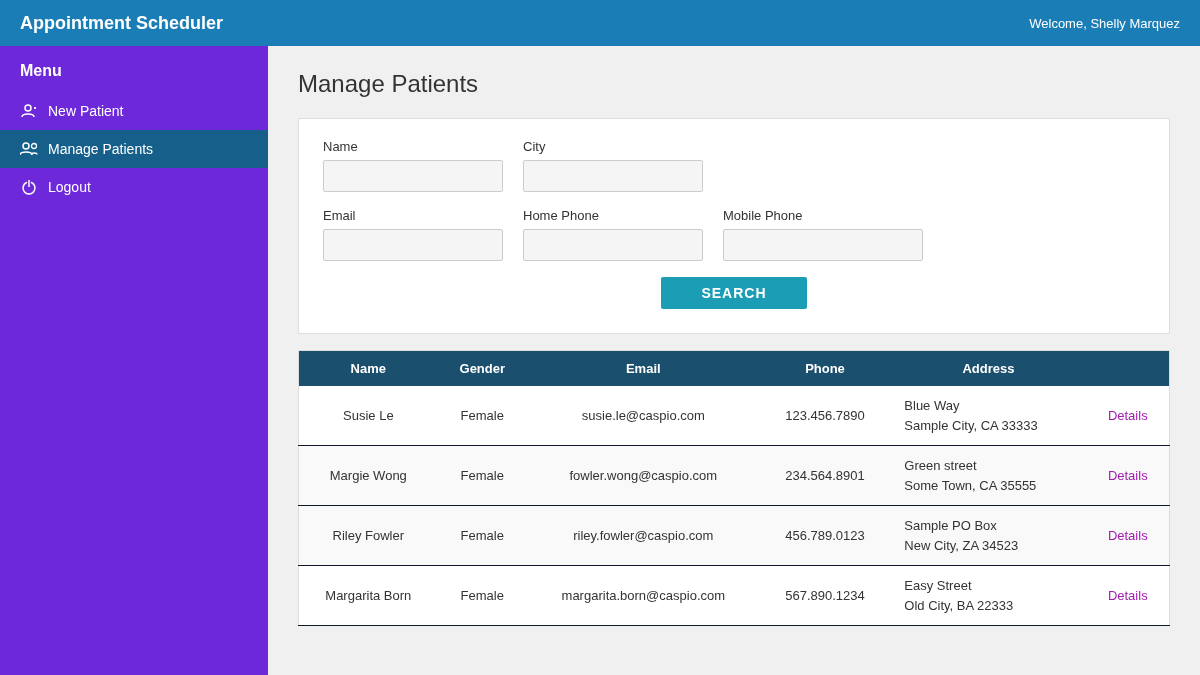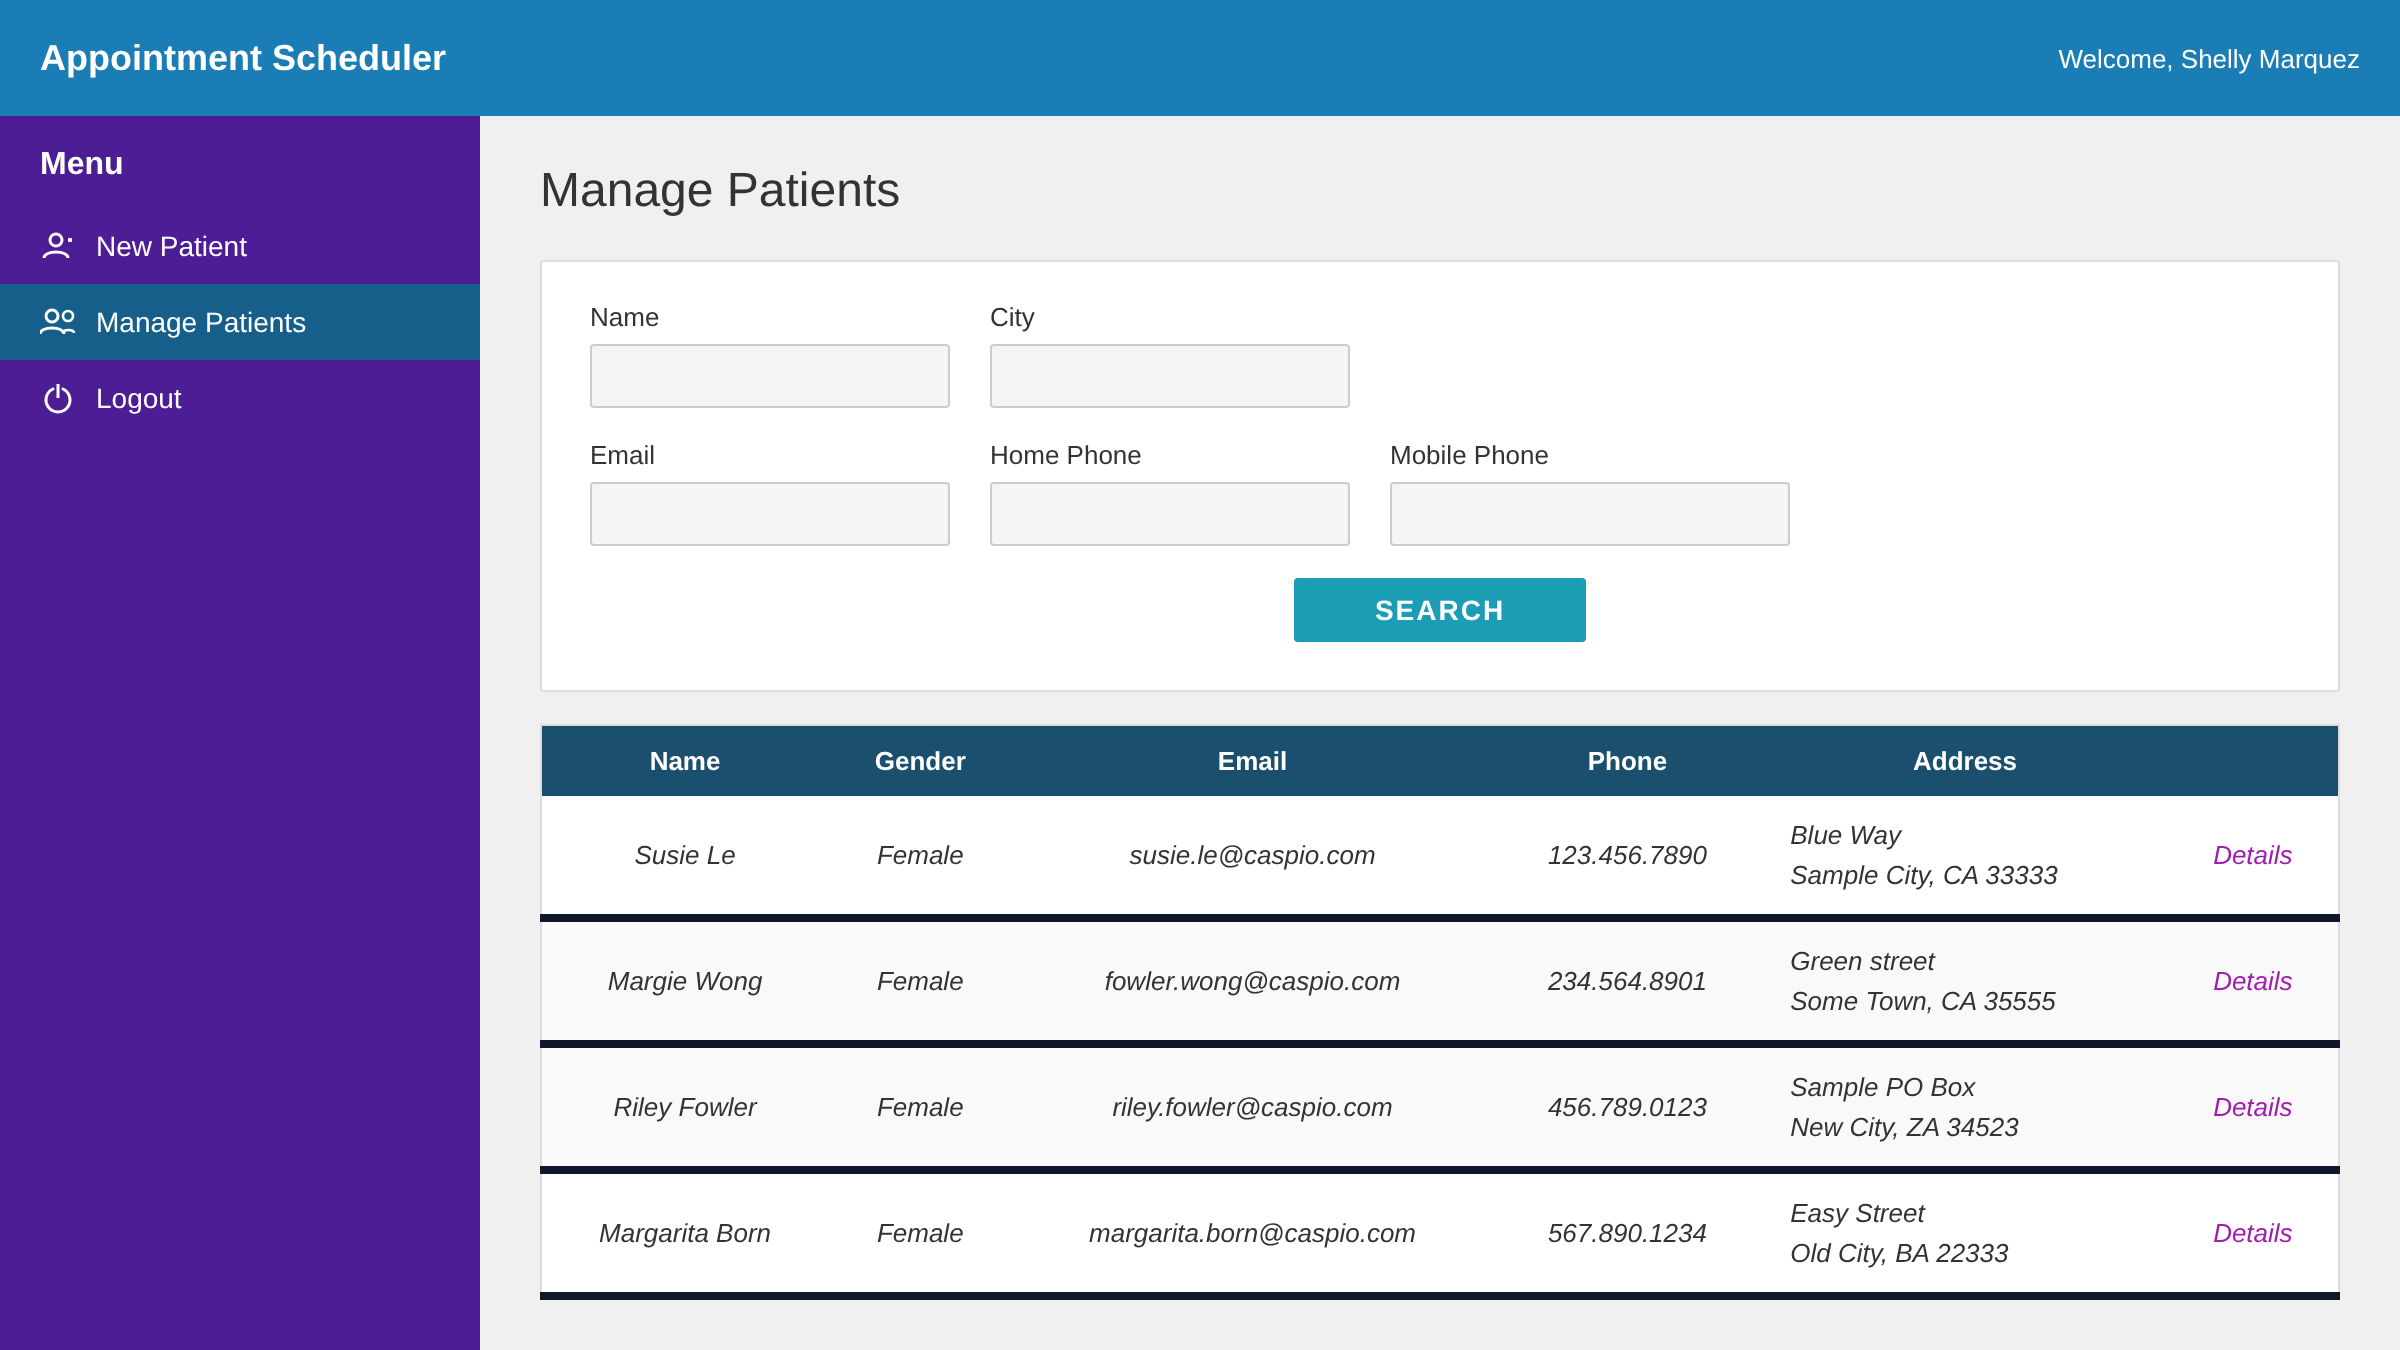--- a/index.html
+++ b/index.html
@@ -2,21 +2,21 @@
 <html><head>
   <meta charset="utf-8">
   <style>
     * { box-sizing: border-box; margin: 0; padding: 0; }
     body { font-family: Arial, sans-serif; font-size: 14px; display: flex; flex-direction: column; height: 675px; width: 1200px; overflow: hidden; background: #f0f0f0; }
 
     
     .header {
       background: #1a7db5;
       color: white;
-      height: 58px;
+      height: 46px;
       display: flex;
       align-items: center;
       justify-content: space-between;
       padding: 0 20px;
       flex-shrink: 0;
     }
     .header-title {
       font-size: 18px;
       font-weight: bold;
     }
@@ -26,22 +26,22 @@
 
     
     .layout {
       display: flex;
       flex: 1;
       overflow: hidden;
     }
 
     
     .sidebar {
-      background: #4c1d95;
-      width: 240px;
+      background: #6d28d9;
+      width: 268px;
       flex-shrink: 0;
       padding: 16px 0;
       color: white;
     }
     .sidebar-menu-label {
       padding: 0 20px 12px 20px;
       font-size: 16px;
       font-weight: bold;
       color: white;
     }
@@ -140,22 +140,21 @@
       background: #1a4f6e;
       color: white;
     }
     .patient-table thead th {
       padding: 10px 14px;
       text-align: center;
       font-size: 13px;
       font-weight: bold;
     }
     .patient-table tbody tr {
-      border-bottom: 4px solid #0f172a;
-      font-style: italic;
+      border-bottom: 1px solid #0f172a;
     }
     .patient-table tbody tr:nth-child(even) {
       background: #f9f9f9;
     }
     .patient-table tbody td {
       padding: 0;
       text-align: center;
       font-size: 13px;
       color: #333;
       vertical-align: middle;

